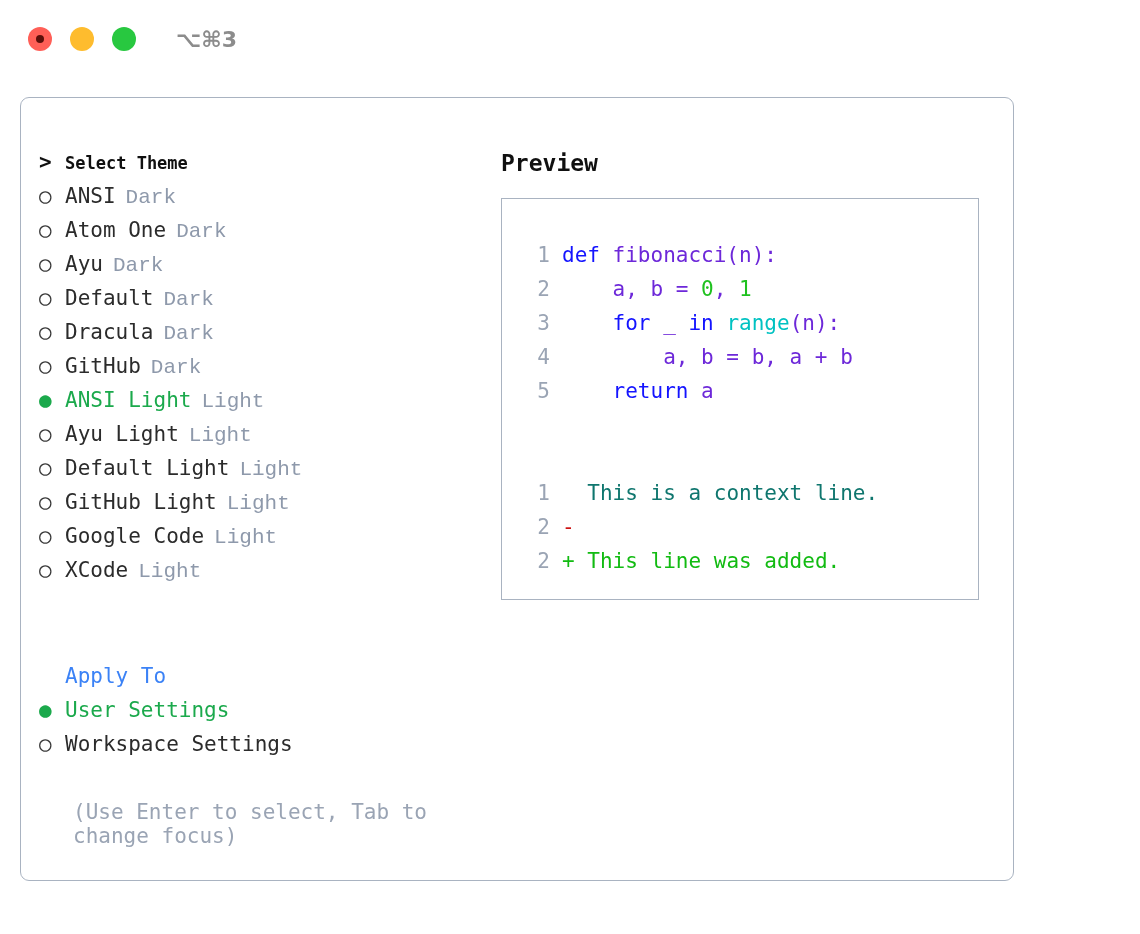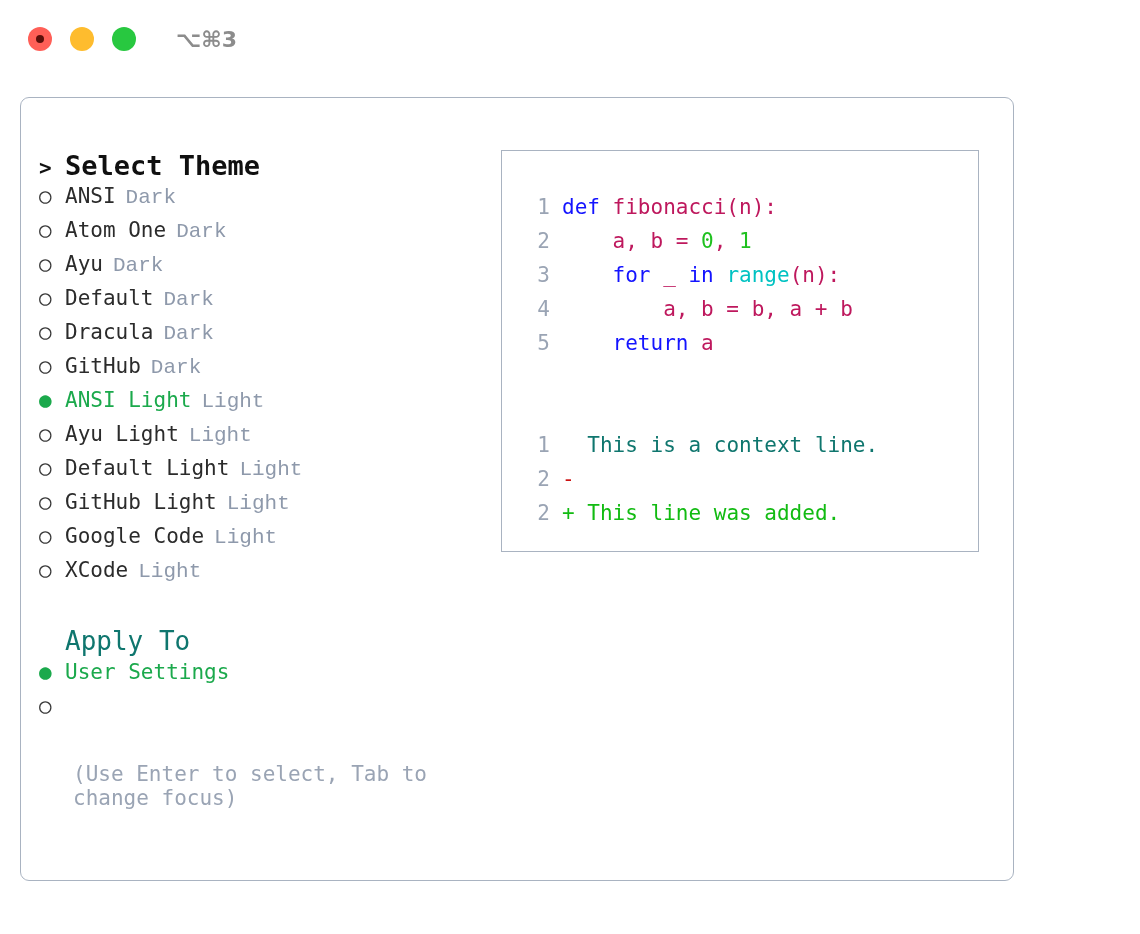--- a/index.html
+++ b/index.html
@@ -96,39 +96,40 @@
     width: 26px;
     flex: 0 0 26px;
     font-size: 21px;
   }
   .row .marker.caret { font-weight: bold; color: #111111; }
   .row .marker.radio-off { color: #3a3a3a; }
   .row .marker.radio-on  { color: #1ba94c; }
 
   .row.header-row .label {
     font-weight: bold;
-    font-size: 27px;
+    font-size: 17px;
     color: #101010;
   }
   .row .label { color: #2b2b2b; }
   .row.selected .label { color: #1ba94c; text-align: center; }
 
   .badge {
     margin-left: 10px;
     color: #8e99ab;
     font-family: Liberation Mono, monospace;
   }
 
   .section-title {
     height: 34px;
     display: flex;
     align-items: baseline;
-    font-size: 26px;
-    color: #0f766e;
+    font-size: 21px;
+    color: #3b82f6;
     padding-left: 26px;
+    margin-top: 38px;
   }
   .spacer-md { height: 34px; }
 
   #hint {
     font-size: 21px;
     color: #9aa4b4;
     line-height: 24px;
     width: 400px;
     white-space: pre-wrap;
     margin-left: 34px;
@@ -164,21 +165,21 @@
     flex: 0 0 34px;
     text-align: right;
     color: #9aa4b4;
     margin-right: 12px;
   }
   .code-blank { height: 34px; }
 
   .tok-kw   { color: #1414ff; }
   .tok-fn   { color: #00c2c2; text-align: center; }
   .tok-num  { color: #1fc11f; }
-  .tok-txt  { color: #be185d; }
+  .tok-txt  { color: #6d28d9; }
 
   .diff-ctx { color: #0f766e; }
   .diff-del { color: #cc1111; }
   .diff-add { color: #12bb12; }
 </style>
 </head>
 <body>
 
 <div id="window">
 
@@ -270,29 +271,31 @@
 
         <div class="section-title">Apply To</div>
 
         <div id="apply-to-list">
           <div class="row selected">
             <span class="marker radio-on">●</span>
             <span class="label">User Settings</span>
           </div>
           <div class="row">
             <span class="marker radio-off">○</span>
+            <span class="label">Workspace Settings</span>
           </div>
         </div>
 
         <div class="spacer-md"></div>
 
         <div id="hint">(Use Enter to select, Tab to change focus)</div>
       </div>
 
       <div id="right-col">
+        <div id="preview-title">Preview</div>
 
         <div id="preview-box">
 
           <div class="code-line">
             <span class="lineno">1</span>
             <span class="tok-kw">def </span>
             <span class="tok-txt">fibonacci(n):</span>
           </div>
 
           <div class="code-line">

